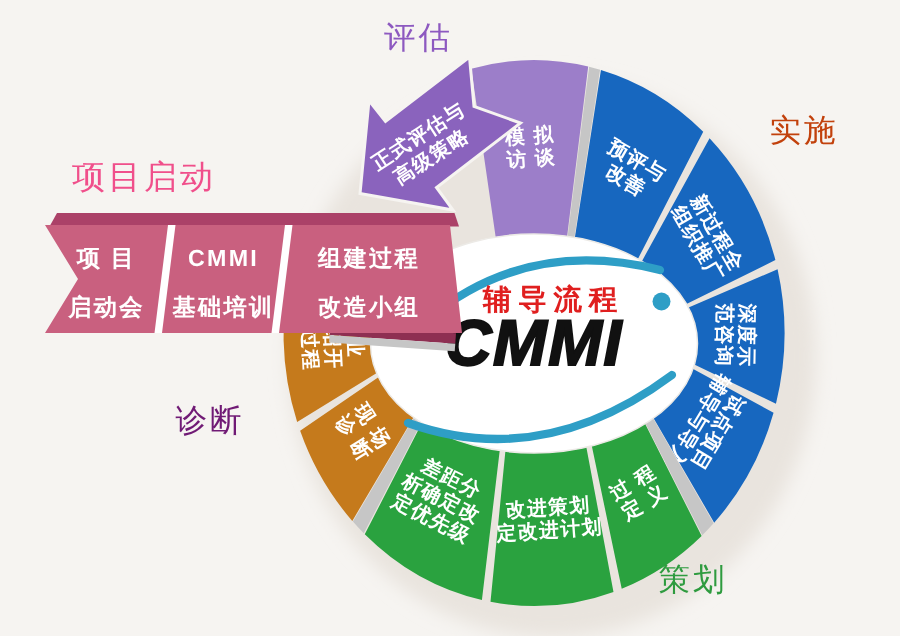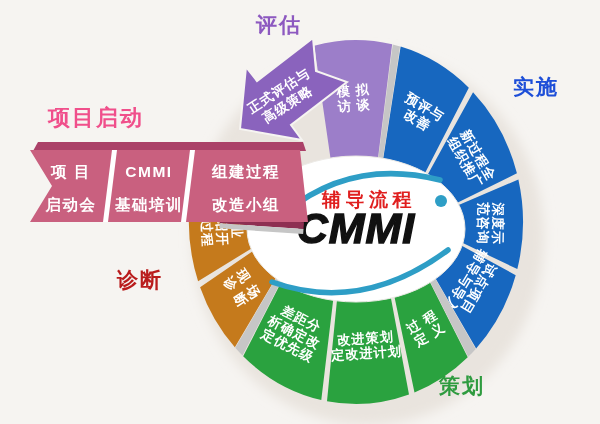--- a/index.html
+++ b/index.html
@@ -1,19 +1,19 @@
 <!DOCTYPE html>
 <html><head>
 <meta charset="utf-8">
 <style>
   html,body{margin:0;padding:0;}
   .stage{position:relative;width:600px;height:424px;background:#f6f4f1;overflow:hidden;
          font-family:"Liberation Sans","DejaVu Sans",sans-serif;}
   svg{position:absolute;left:0;top:0;}
-  .glabel{position:absolute;font-weight:bold;font-size:21px;letter-spacing:2px;white-space:nowrap;}
+  .glabel{position:absolute;font-weight:normal;font-size:21px;letter-spacing:2px;white-space:nowrap;}
   #lbl-pinggu{left:256px;top:11px;}
   #lbl-shishi{left:513px;top:73px;}
   #lbl-cehua{left:439px;top:372px;}
   #lbl-zhenduan{left:117px;top:266px;}
   #lbl-qidong{left:48px;top:103px;font-size:22px;text-align:center;}
 </style>
 </head>
 <body>
 
 <div class="stage" style="background: rgb(246, 244, 241);">
@@ -61,17 +61,17 @@
       <path d="M30,150 L300,150 L308,222 L30,222 L52,186 Z" fill="#c9607f"></path>
       <path d="M112,150 L117,150 L108,222 L103,222 Z" fill="#ffffff"></path>
       <path d="M190,150 L195,150 L186,222 L181,222 Z" fill="#ffffff"></path>
       <text x="71" y="0" fill="#fff" font-size="15.5" font-weight="bold" text-anchor="middle" letter-spacing="1.5"><tspan x="71" y="177">项 目</tspan><tspan x="71" y="210">启动会</tspan></text>
       <text x="149" y="0" fill="#fff" font-size="15.5" font-weight="bold" text-anchor="middle" letter-spacing="1.5"><tspan x="149" y="177">CMMI</tspan><tspan x="149" y="210">基础培训</tspan></text>
       <text x="246" y="0" fill="#fff" font-size="15.5" font-weight="bold" text-anchor="middle" letter-spacing="1.5"><tspan x="246" y="177">组建过程</tspan><tspan x="246" y="210">改造小组</tspan></text>
       <path d="M313,38 L257,81 L246,67 L240,129 L302,140 L291,125 L347,82 L316,71 Z" fill="#8a63bd" stroke="#f6f4f1" stroke-width="2"></path>
       <text x="283" y="97" fill="#fff" font-size="13.2" font-weight="bold" text-anchor="middle" letter-spacing="1" transform="rotate(-33 283 97)"><tspan x="283" dy="-3">正式评估与</tspan><tspan x="283" dy="16">高级策略</tspan></text>
     </svg>
   <div class="glabel" id="lbl-pinggu" style="color: rgb(141, 89, 192);">评估</div>
-  <div class="glabel" id="lbl-shishi" style="color: #1d4ed8;">实施</div>
+  <div class="glabel" id="lbl-shishi" style="color: #c2410c;">实施</div>
   <div class="glabel" id="lbl-cehua" style="color: rgb(46, 155, 63);">策划</div>
-  <div class="glabel" id="lbl-zhenduan" style="color: #b91c1c;">诊断</div>
+  <div class="glabel" id="lbl-zhenduan" style="color: #701a75;">诊断</div>
   <div class="glabel" id="lbl-qidong" style="color: rgb(240, 79, 139);">项目启动</div>
 </div>
 
 </body></html>

